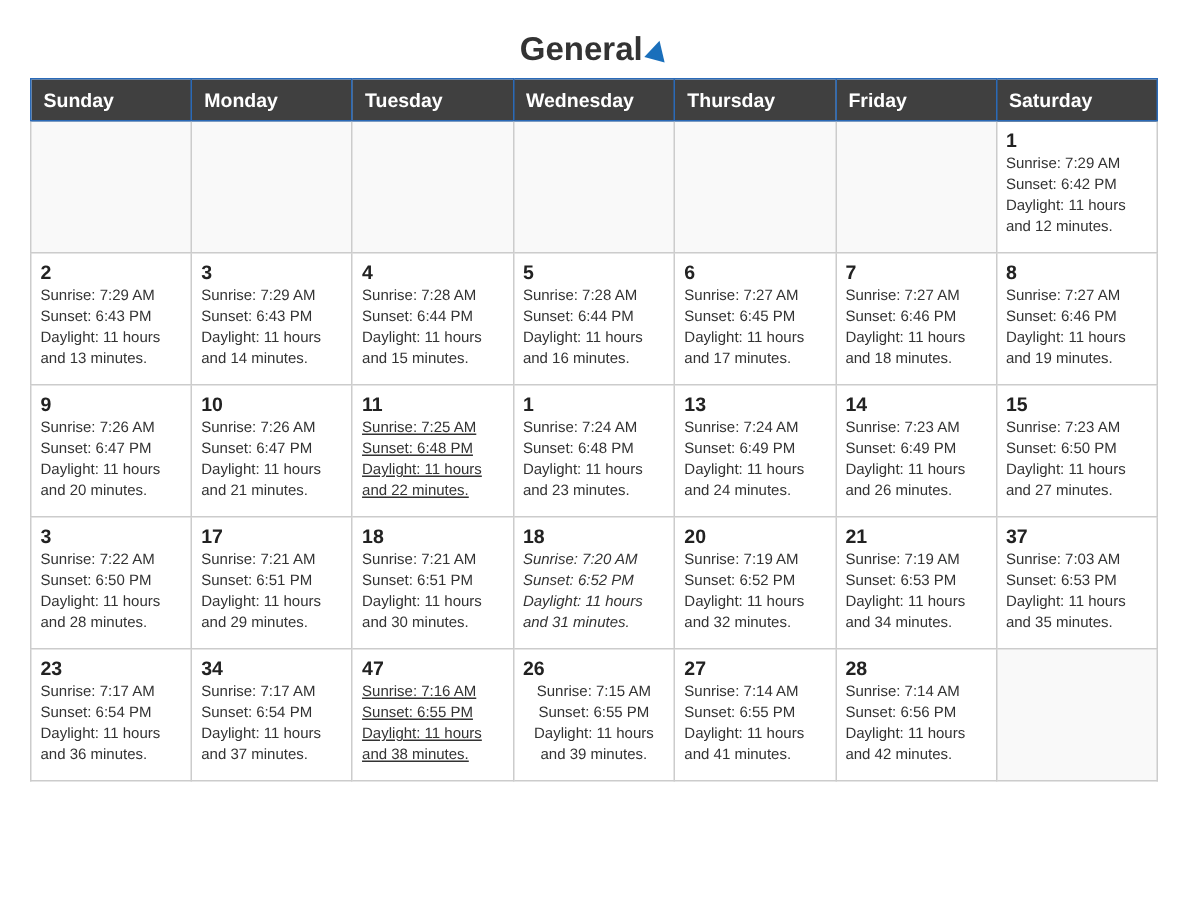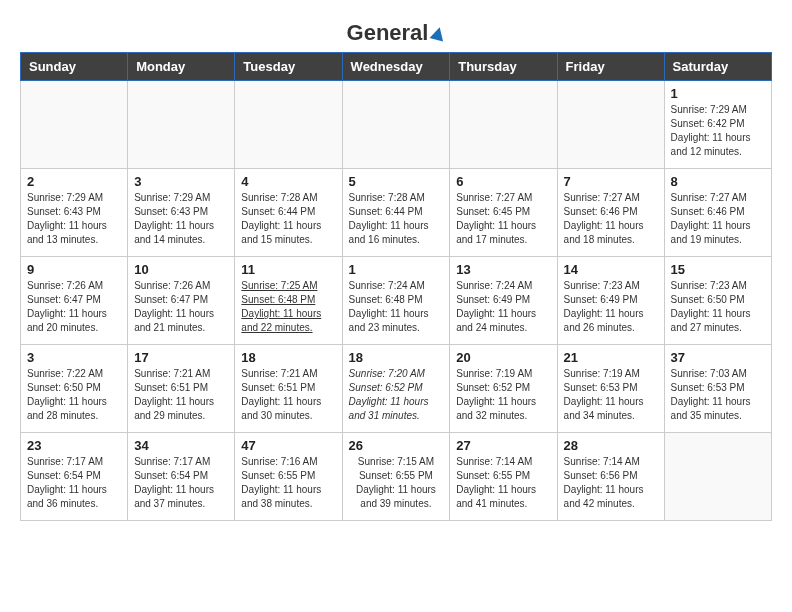--- a/index.html
+++ b/index.html
@@ -255,21 +255,21 @@
 Daylight: 11 hours and 36 minutes.</div>
         </td>
         <td>
           <span class="day-num">34</span>
           <div class="day-info" style="white-space: pre-line;">Sunrise: 7:17 AM
 Sunset: 6:54 PM
 Daylight: 11 hours and 37 minutes.</div>
         </td>
         <td>
           <span class="day-num">47</span>
-          <div class="day-info" style="white-space: pre-line;">Sunrise: 7:16 AM
+          <div class="day-info" style="white-space: pre-line; text-decoration: underline;">Sunrise: 7:16 AM
 Sunset: 6:55 PM
 Daylight: 11 hours and 38 minutes.</div>
         </td>
         <td>
           <span class="day-num">26</span>
           <div class="day-info" style="white-space: pre-line; text-align: center;">Sunrise: 7:15 AM
 Sunset: 6:55 PM
 Daylight: 11 hours and 39 minutes.</div>
         </td>
         <td>

